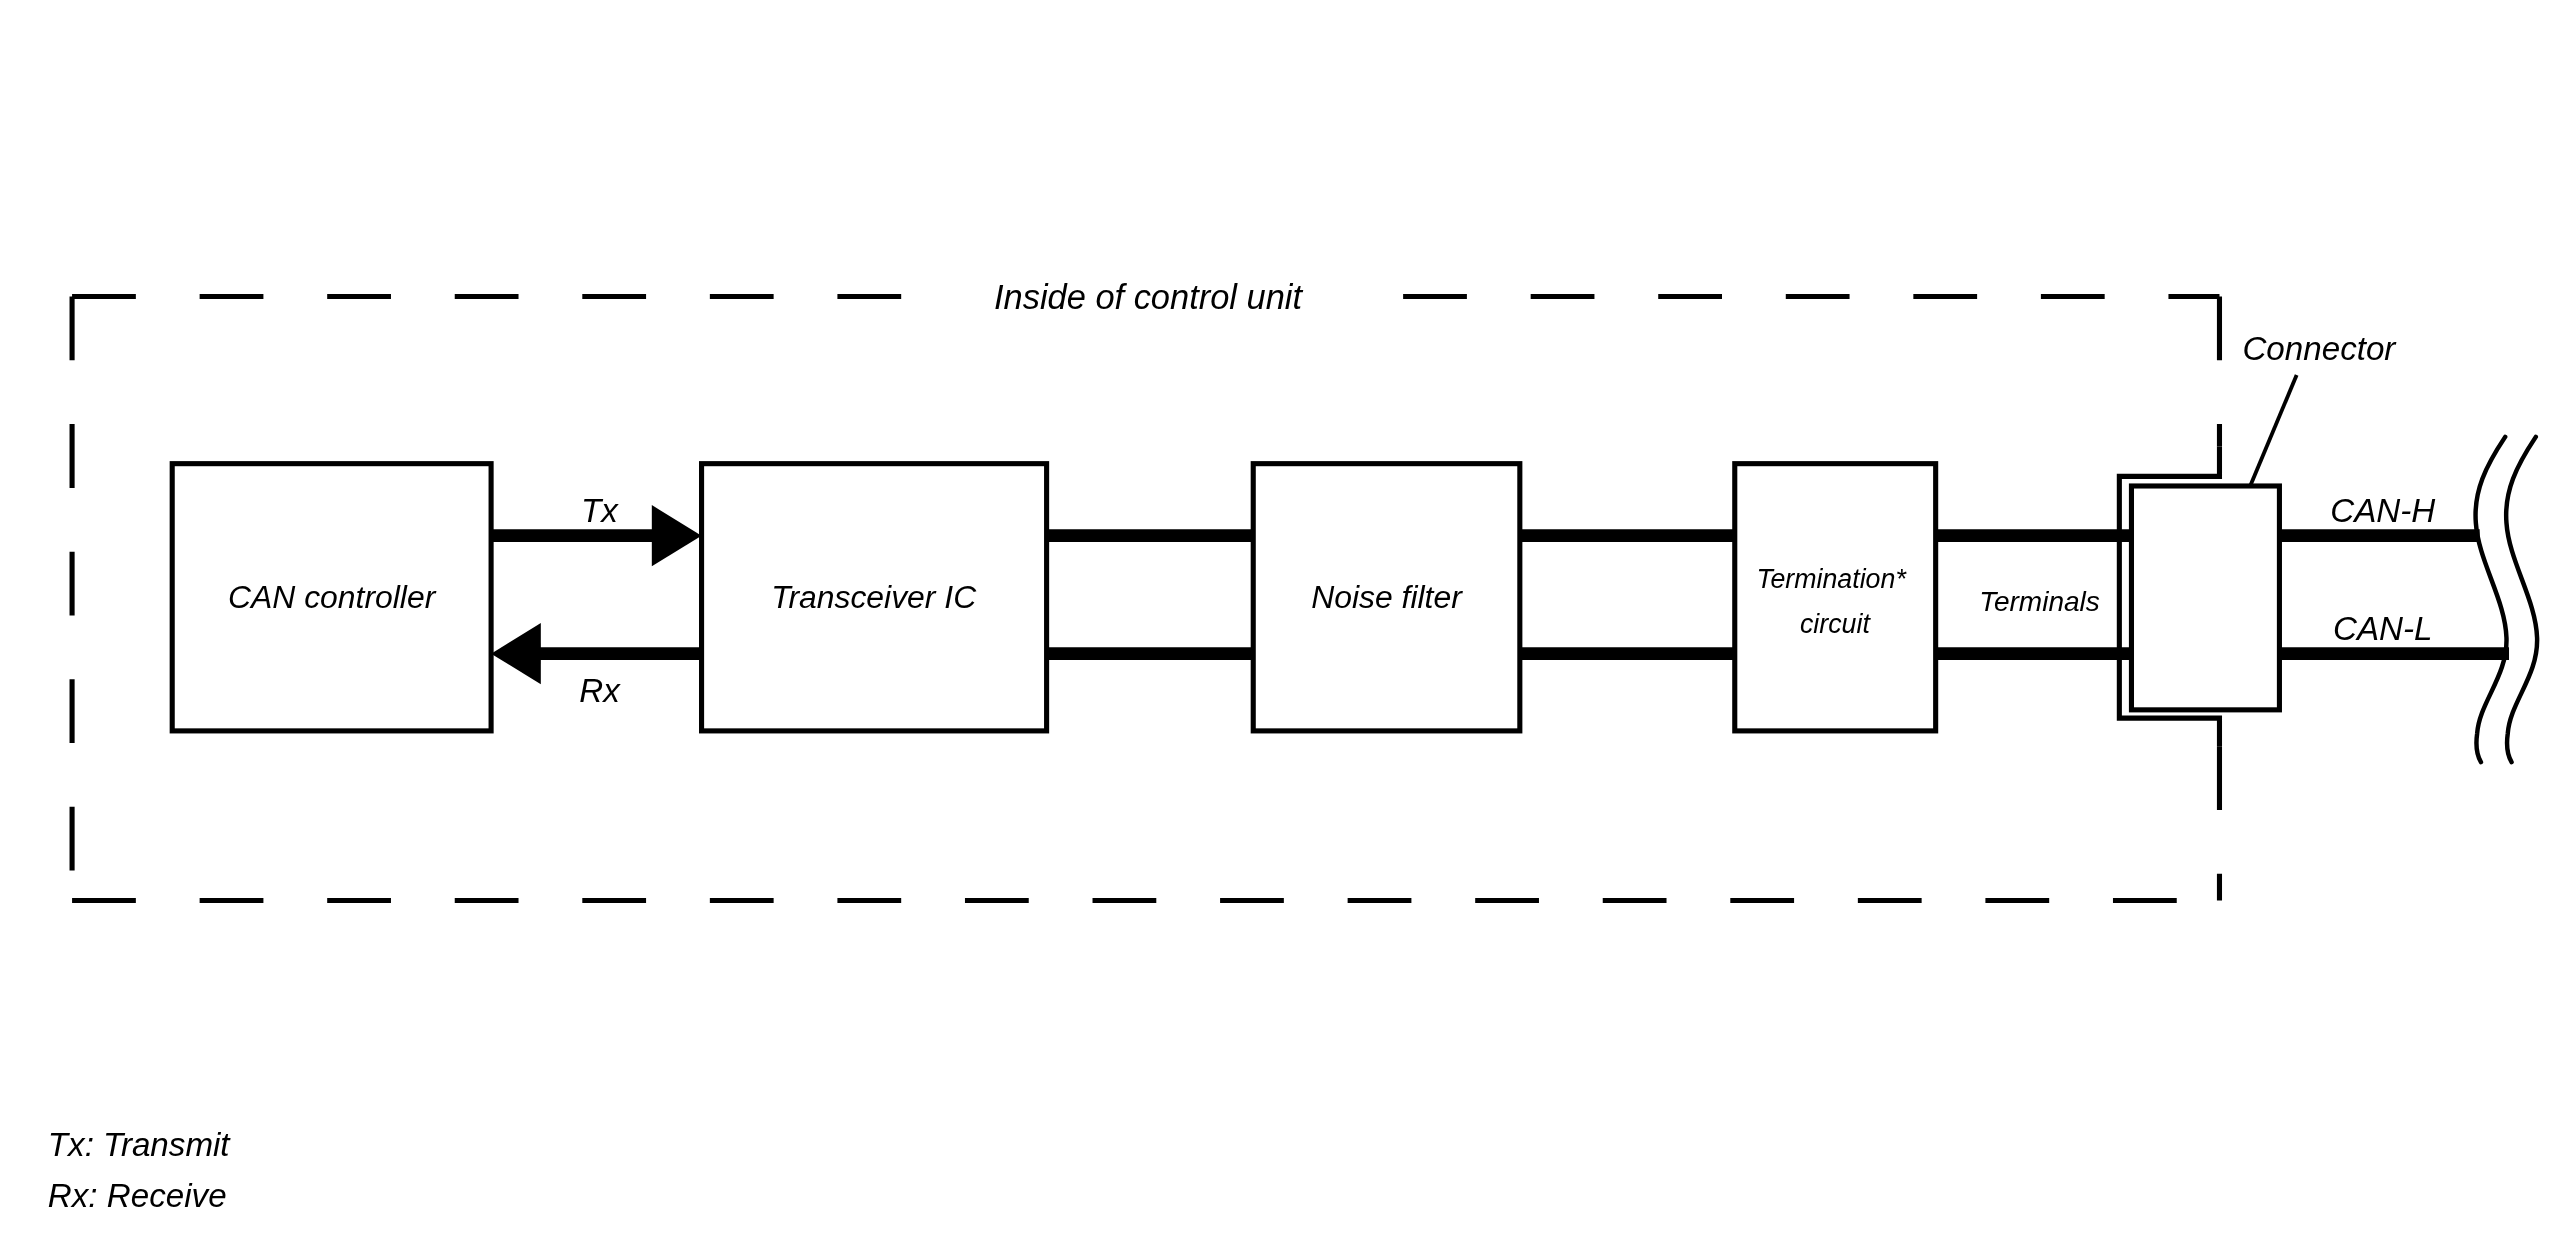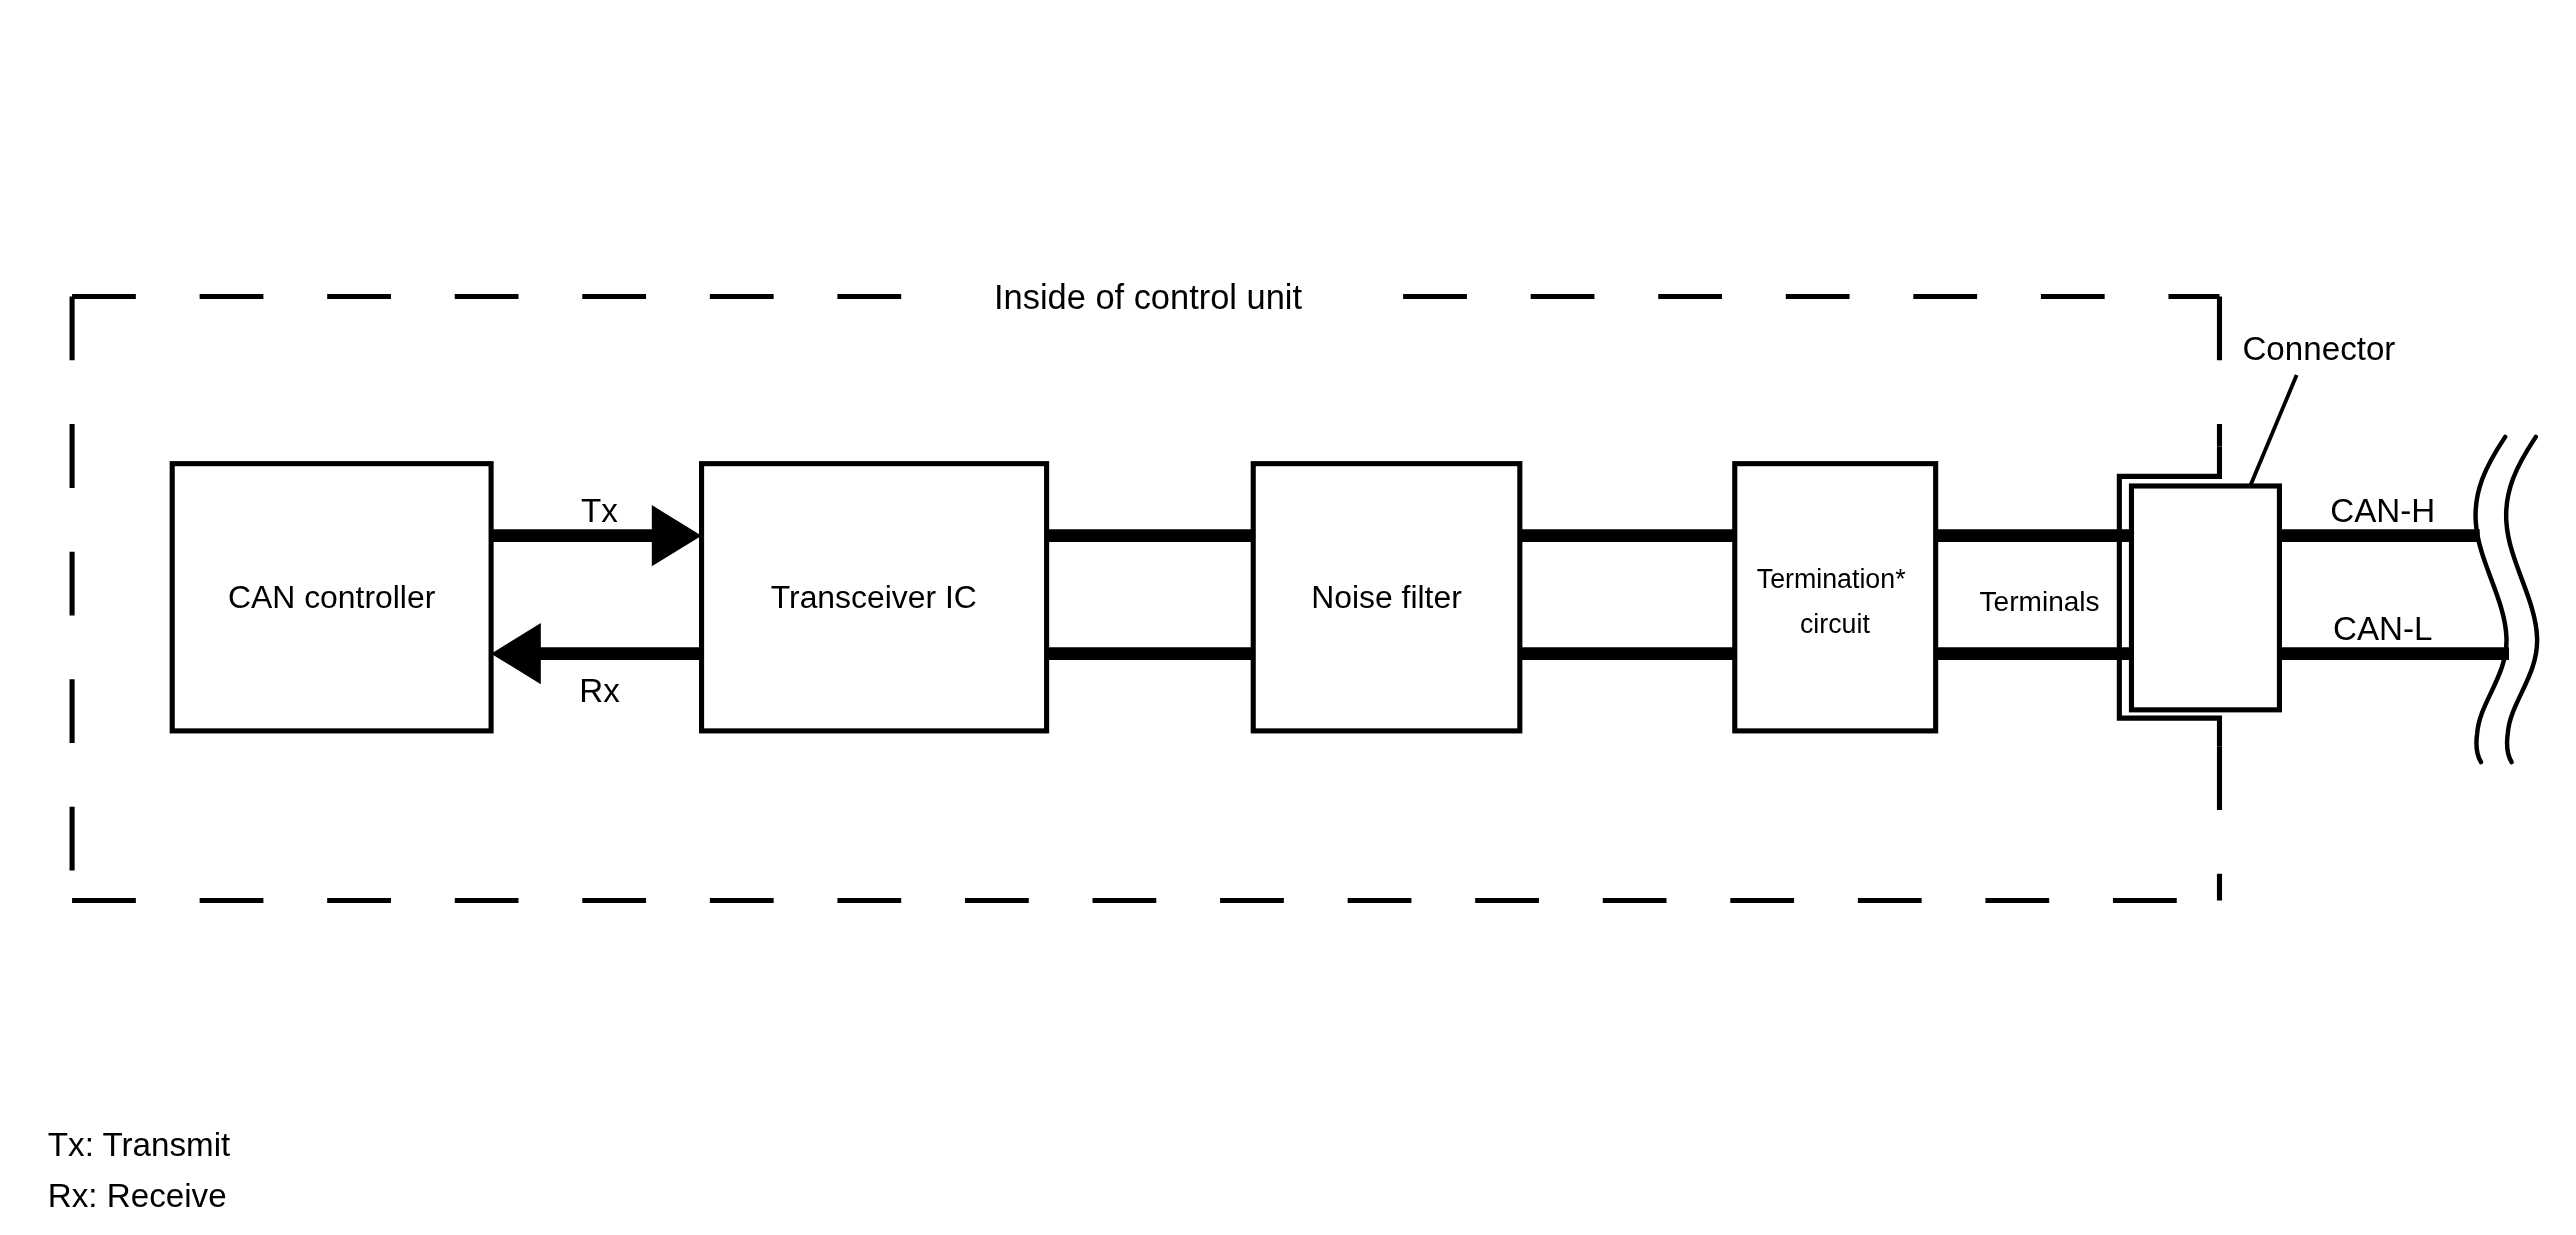--- a/index.html
+++ b/index.html
@@ -4,20 +4,21 @@
 <style>
   html, body {
     margin: 0;
     padding: 0;
     background: #ffffff;
   }
   .stage {
     width: 100vw;
     max-width: 100%;
     background: #a21caf;
+    font-style: italic;
   }
   svg {
     display: block;
     width: 100%;
     height: auto;
     background: #ffffff;
   }
   text {
     font-family: "Liberation Sans", "DejaVu Sans", sans-serif;
     fill: #000000;

